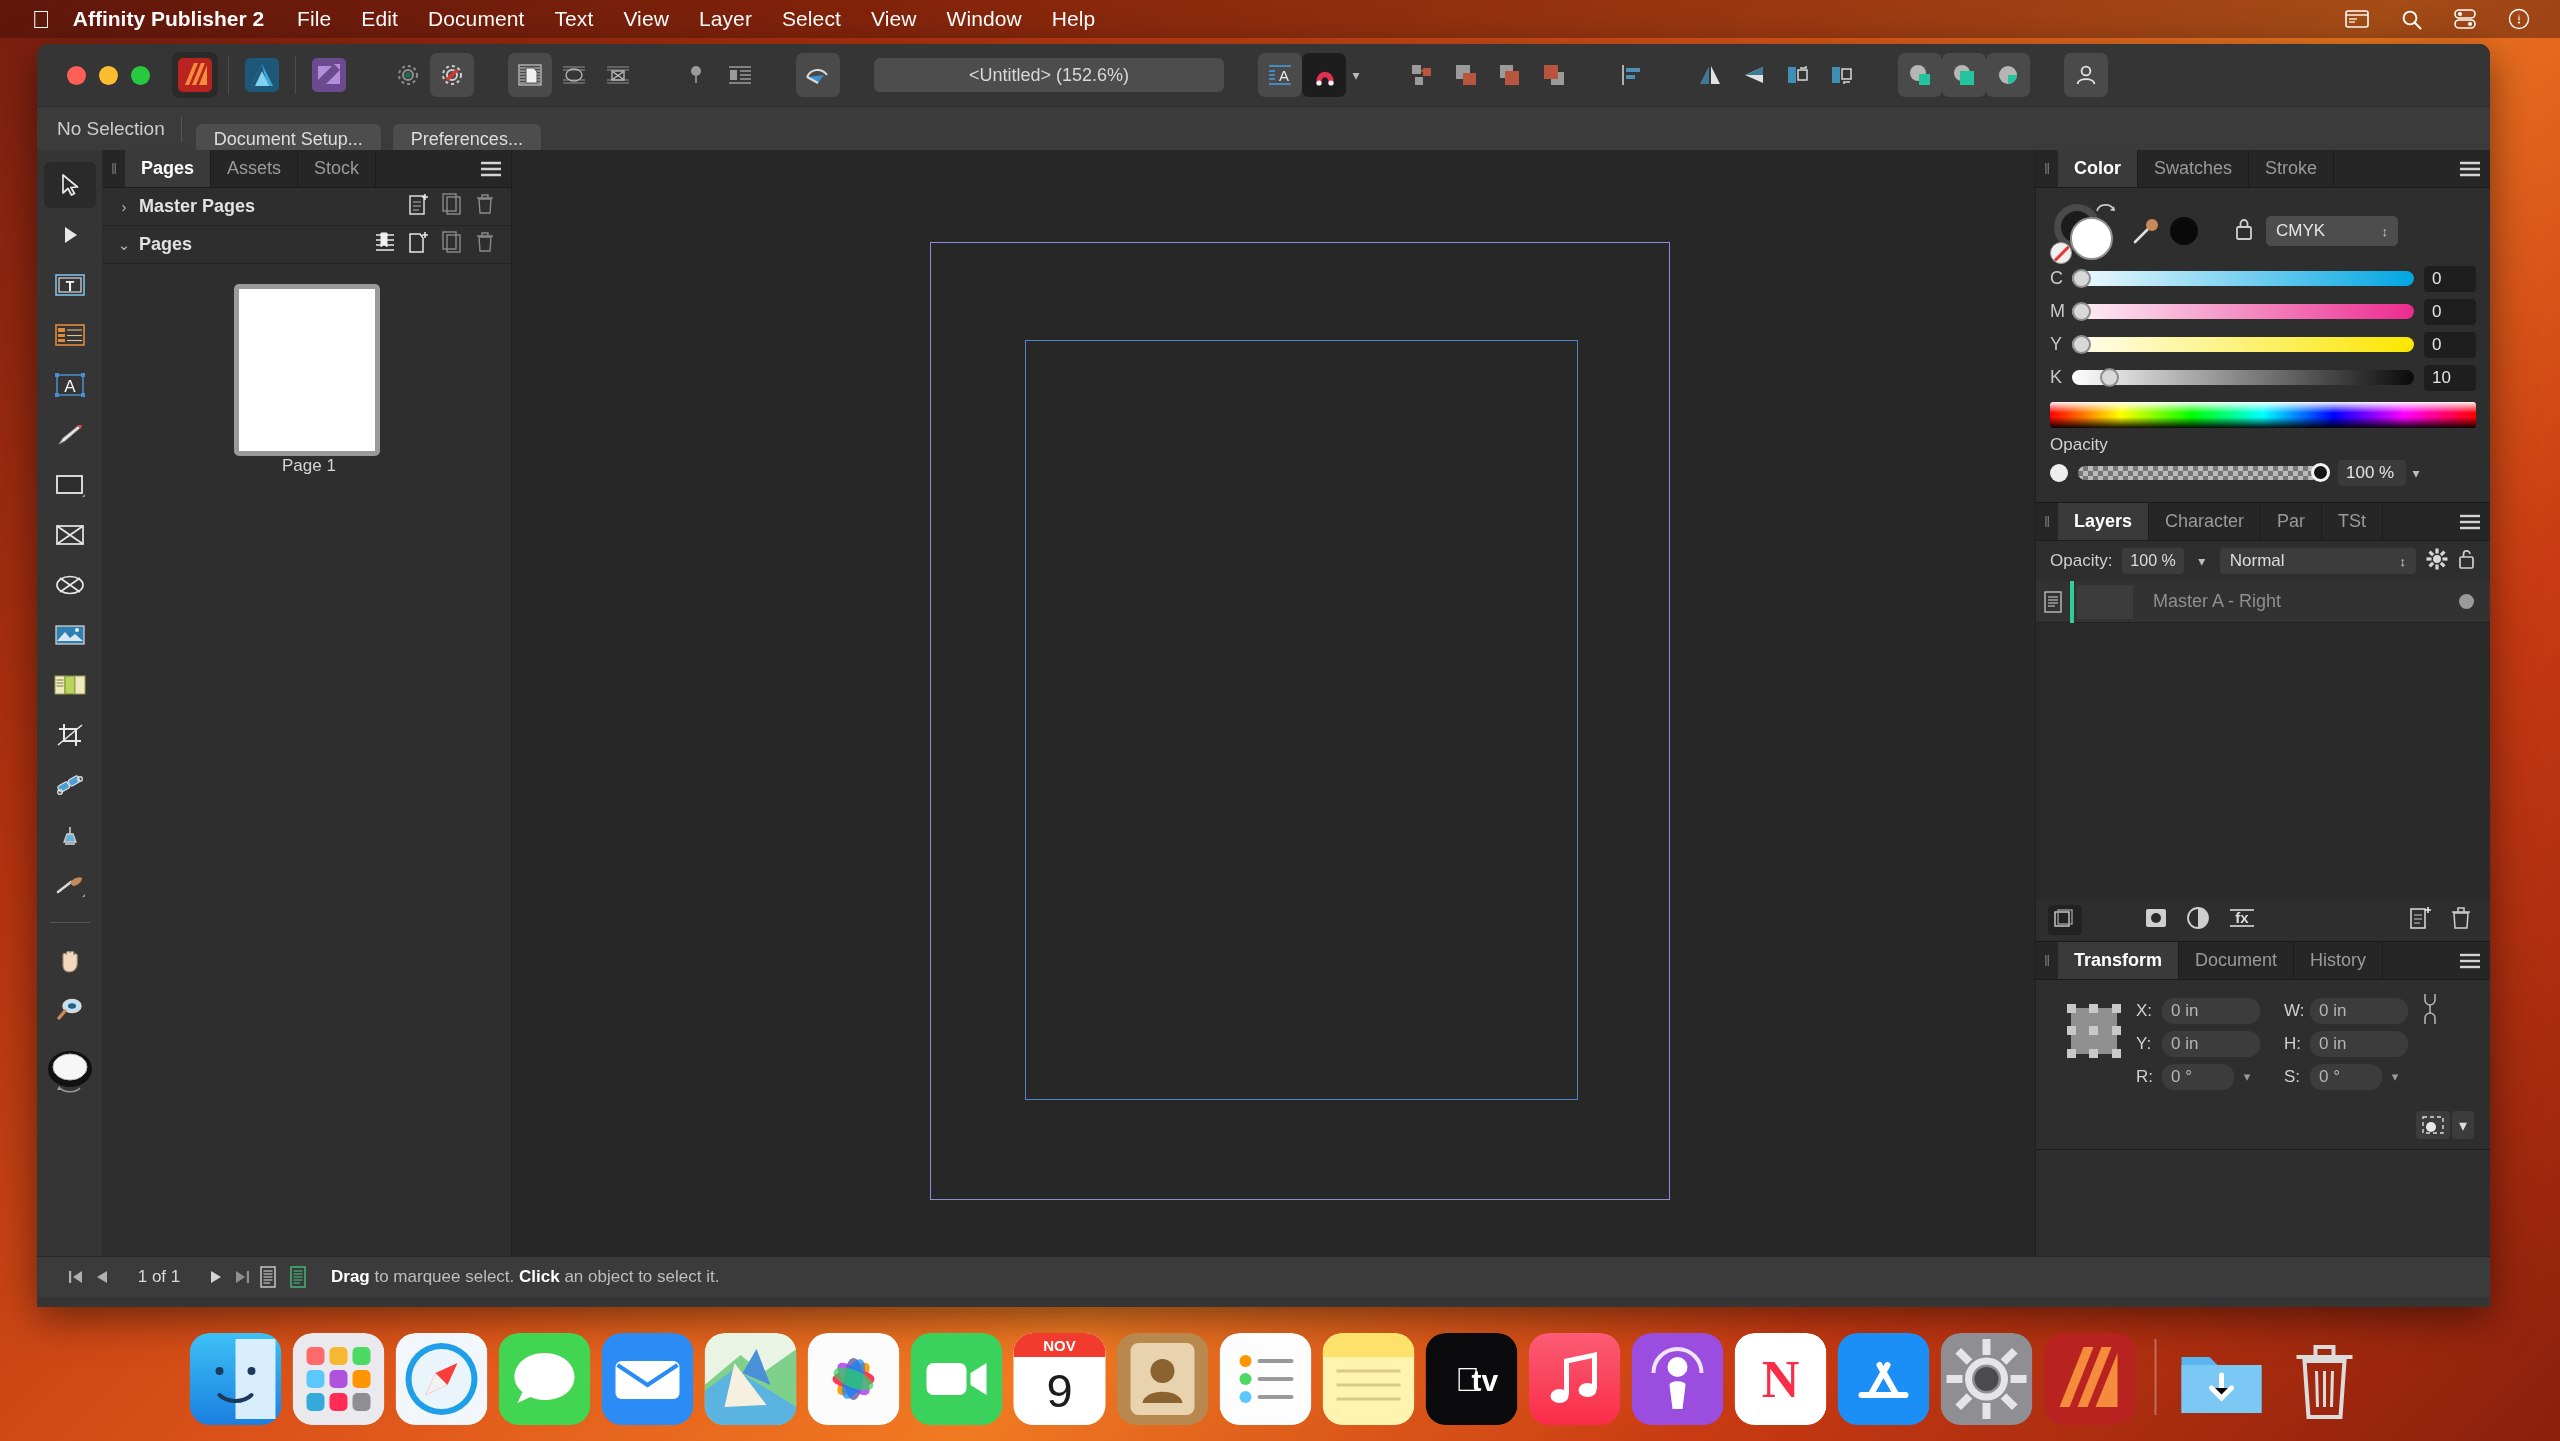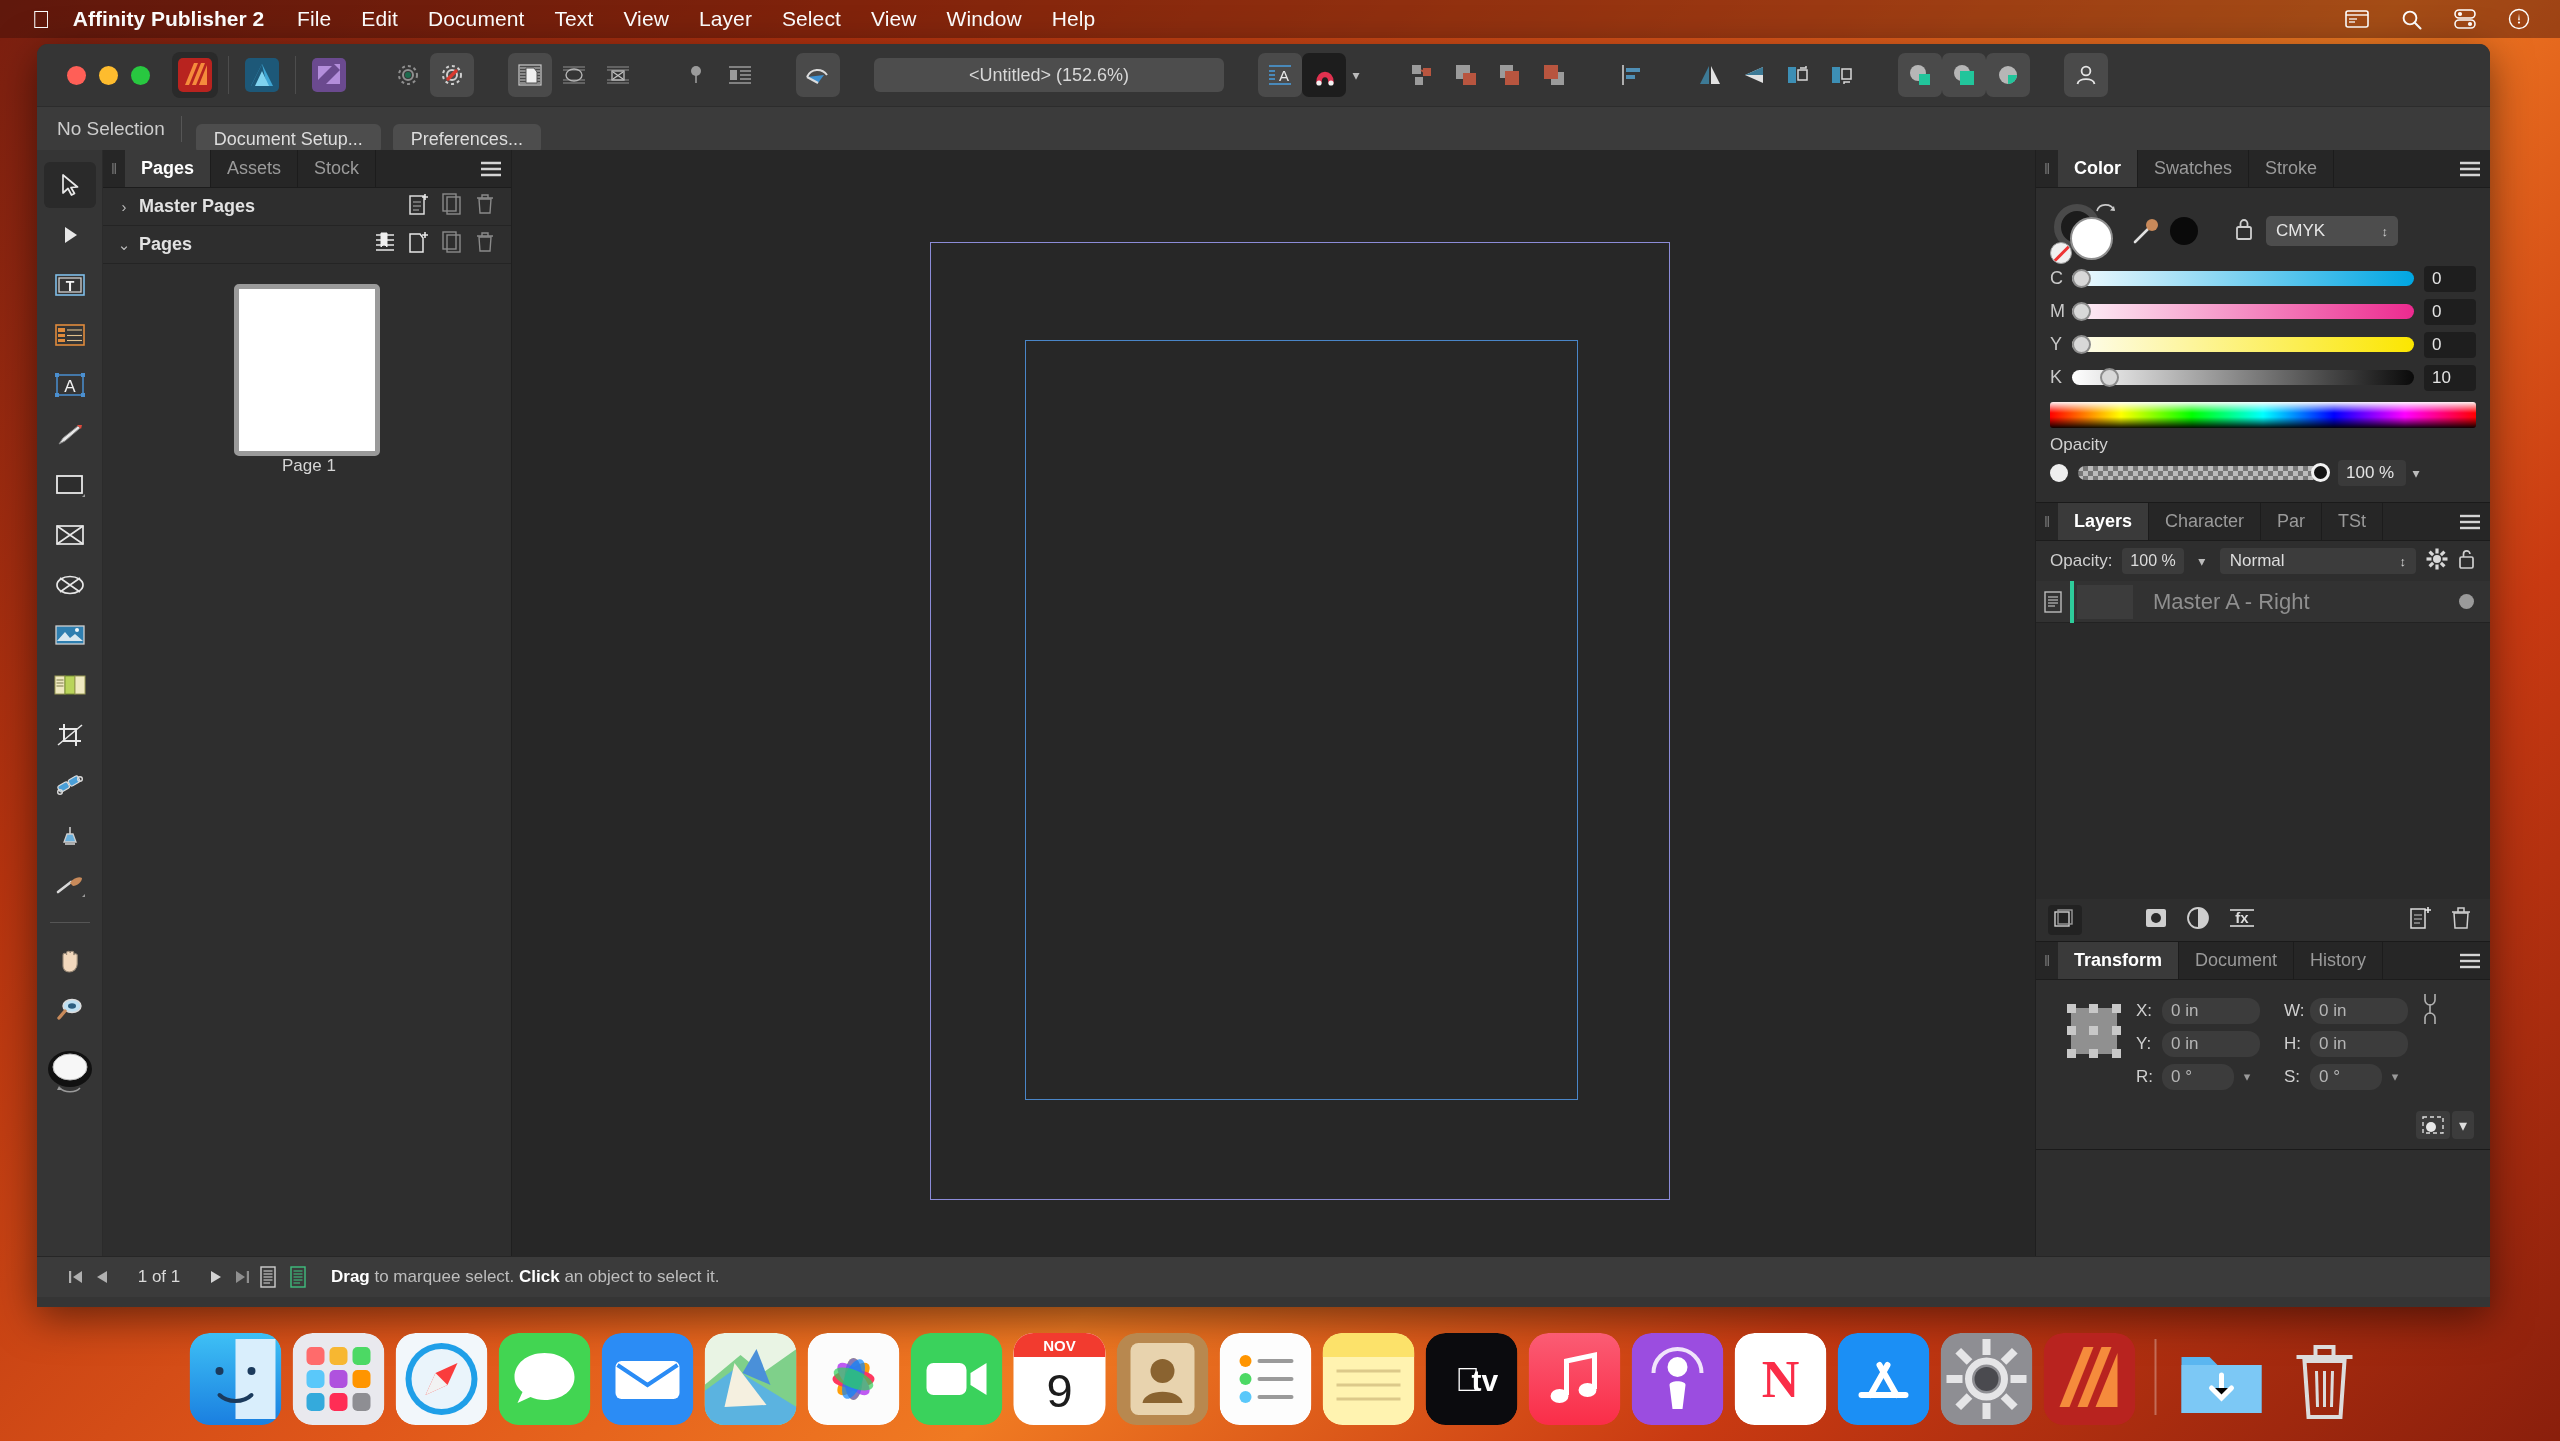--- a/index.html
+++ b/index.html
@@ -182,21 +182,21 @@
   .smallsel { height: 26px; background:#3c3c3c; border-radius:4px; color:#ddd; font-size:16px;
               display:flex;align-items:center;padding:0 8px;}
   .blendsel { flex: 1 1 auto; height: 26px; background:#3c3c3c; border-radius:4px; color:#ddd;
               font-size:17px; display:flex; align-items:center; padding: 0 10px; }
   .layerlist { height: 318px; background: #2a2a2a; }
   .layerrow { height: 42px; display:flex; align-items:center; background:#323232;
               border-bottom:1px solid #222; }
   .lr-icon { width: 34px; display:flex; align-items:center; justify-content:center; color:#bdbdbd; }
   .lr-bar { width: 4px; height: 42px; background: #2ecc9b; }
   .lr-thumb { width: 56px; height: 34px; background: #3c3c3c; margin-left: 3px; }
-  .lr-name { color: #8f8f8f; font-size: 22px; margin-left: 20px; }
+  .lr-name { color: #8f8f8f; font-size: 18px; margin-left: 20px; }
   .lr-dot { margin-left:auto; width: 15px; height: 15px; border-radius:50%; background:#9a9a9a; margin-right: 16px; }
   .lyrbottom { height: 42px; display: flex; align-items: center; padding: 0 12px; gap: 18px;
                background:#2e2e2e; color:#c6c6c6; }
 
   .tfbody { padding: 14px 16px; display: flex; }
   .anchor { width: 84px; height: 74px; display:flex; align-items:center; justify-content:center; }
   .tffields { flex: 1 1 auto; }
   .tfrow { display: flex; align-items: center; height: 33px; }
   .tflabel { width: 26px; color: #d0d0d0; font-size: 17px; }
   .tfinput { width: 98px; height: 26px; background: #3c3c3c; border-radius: 12px; color: #b5b5b5;

